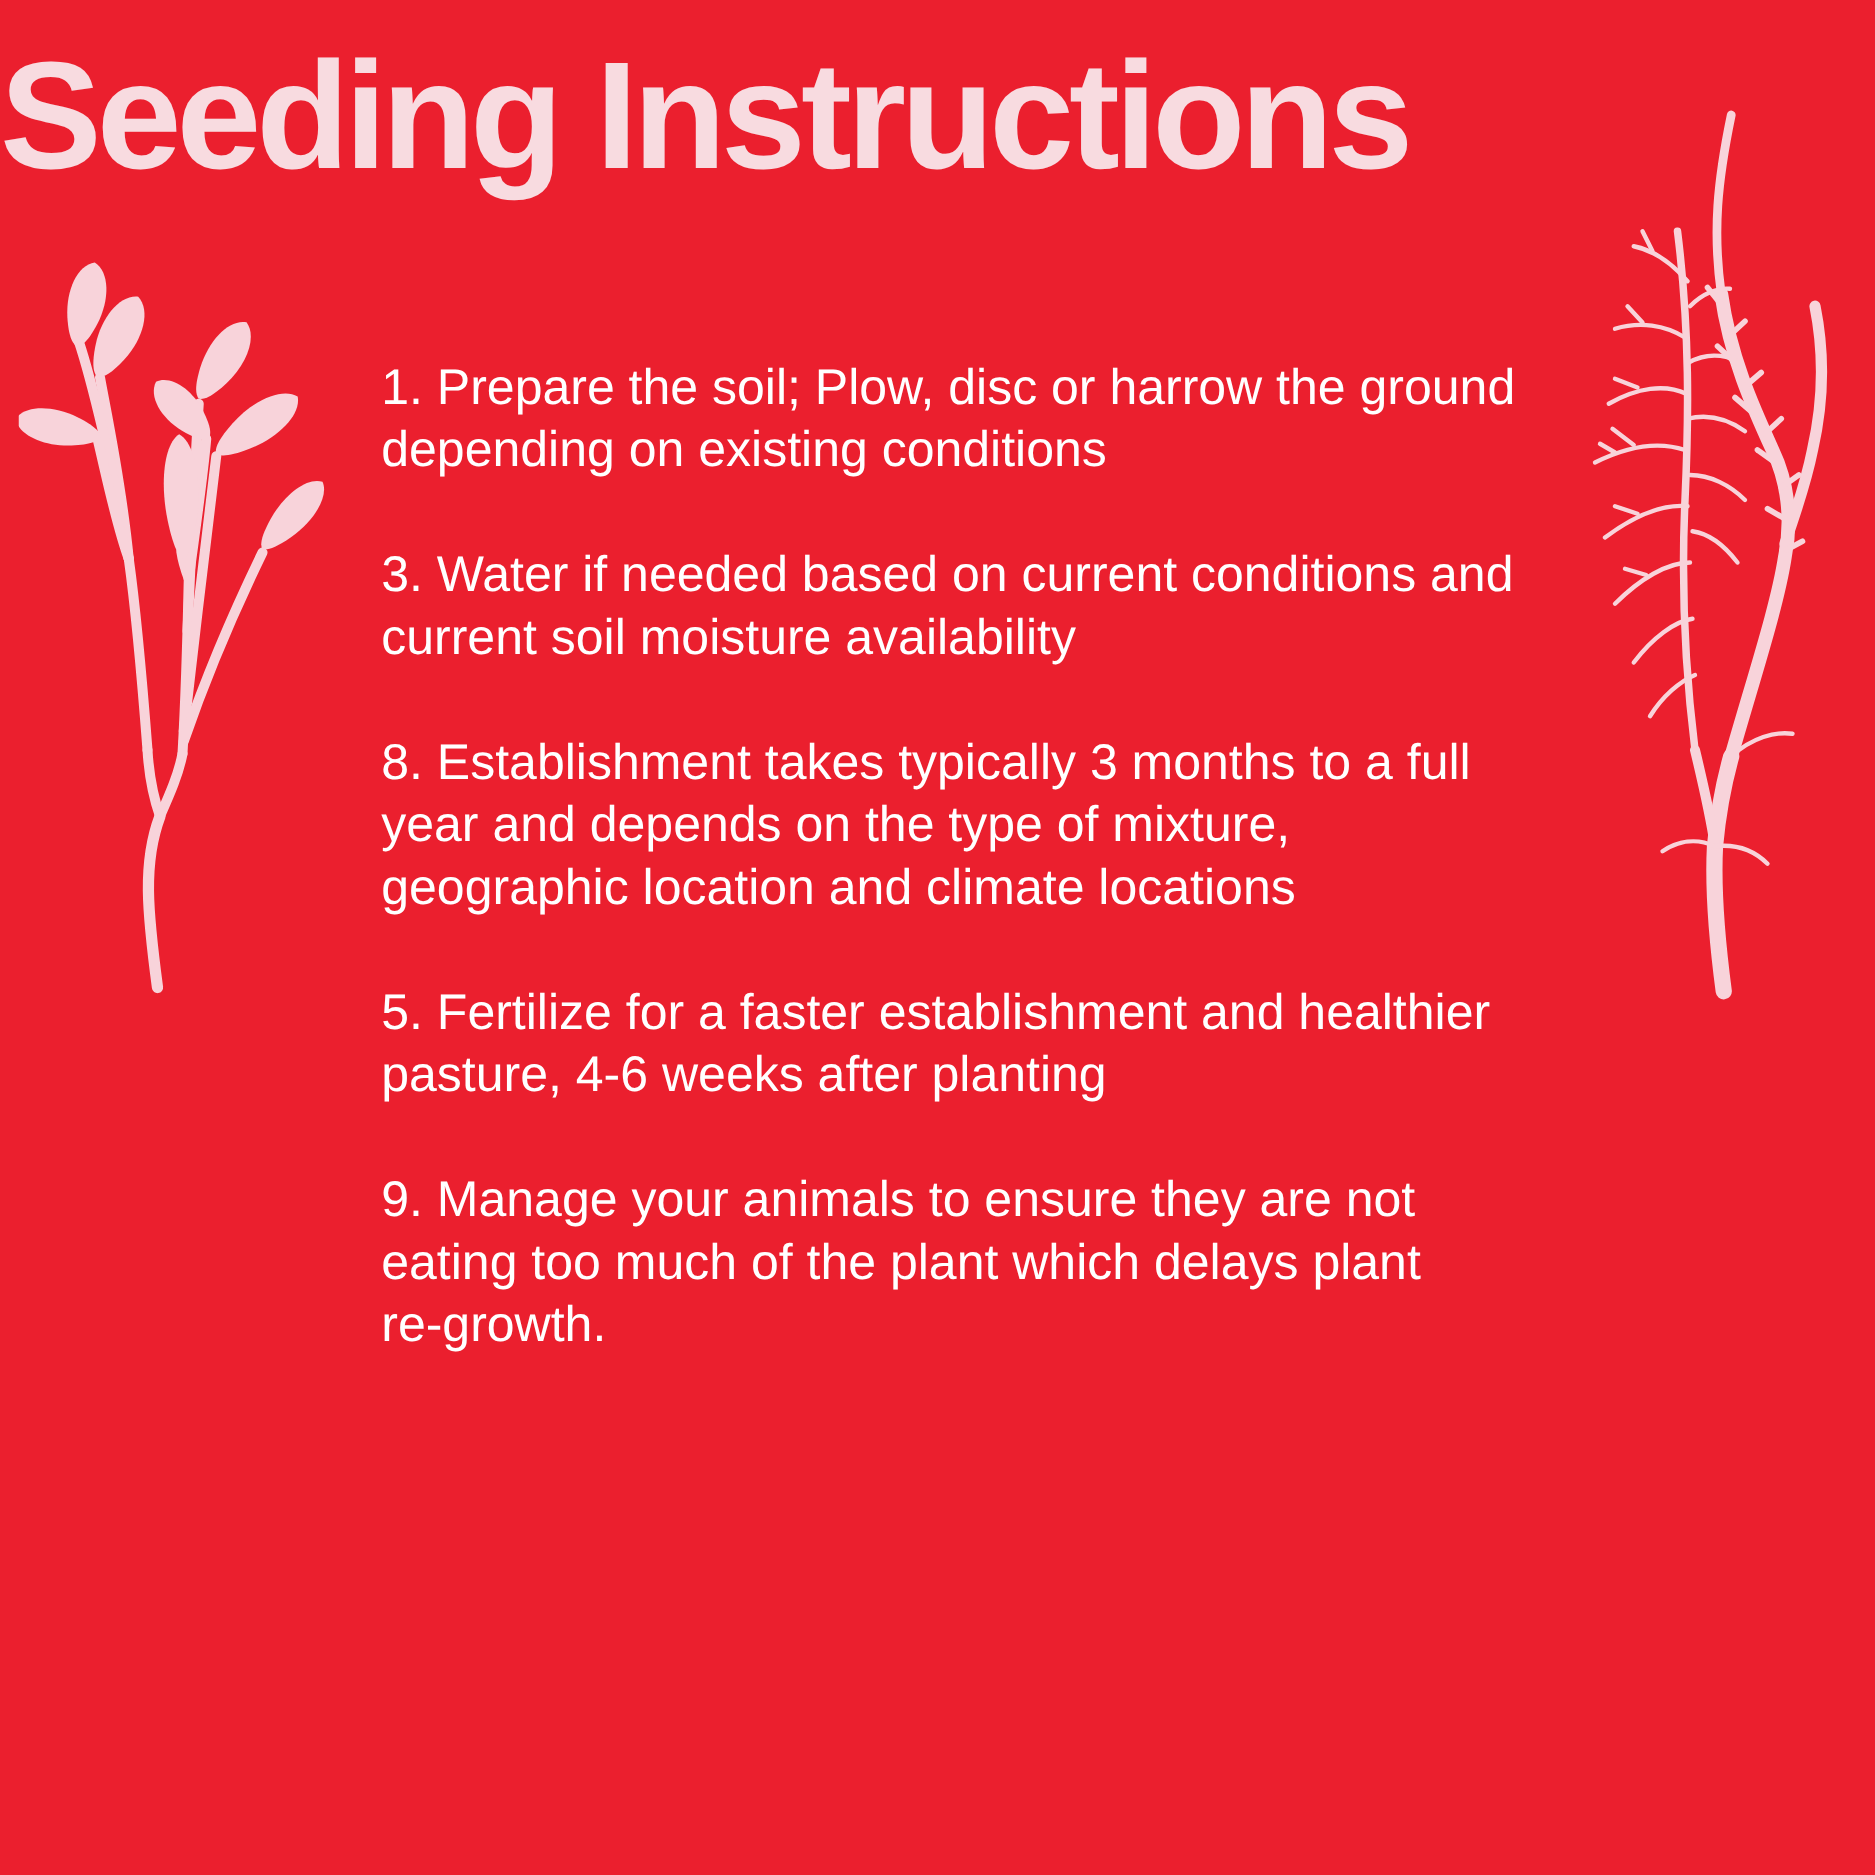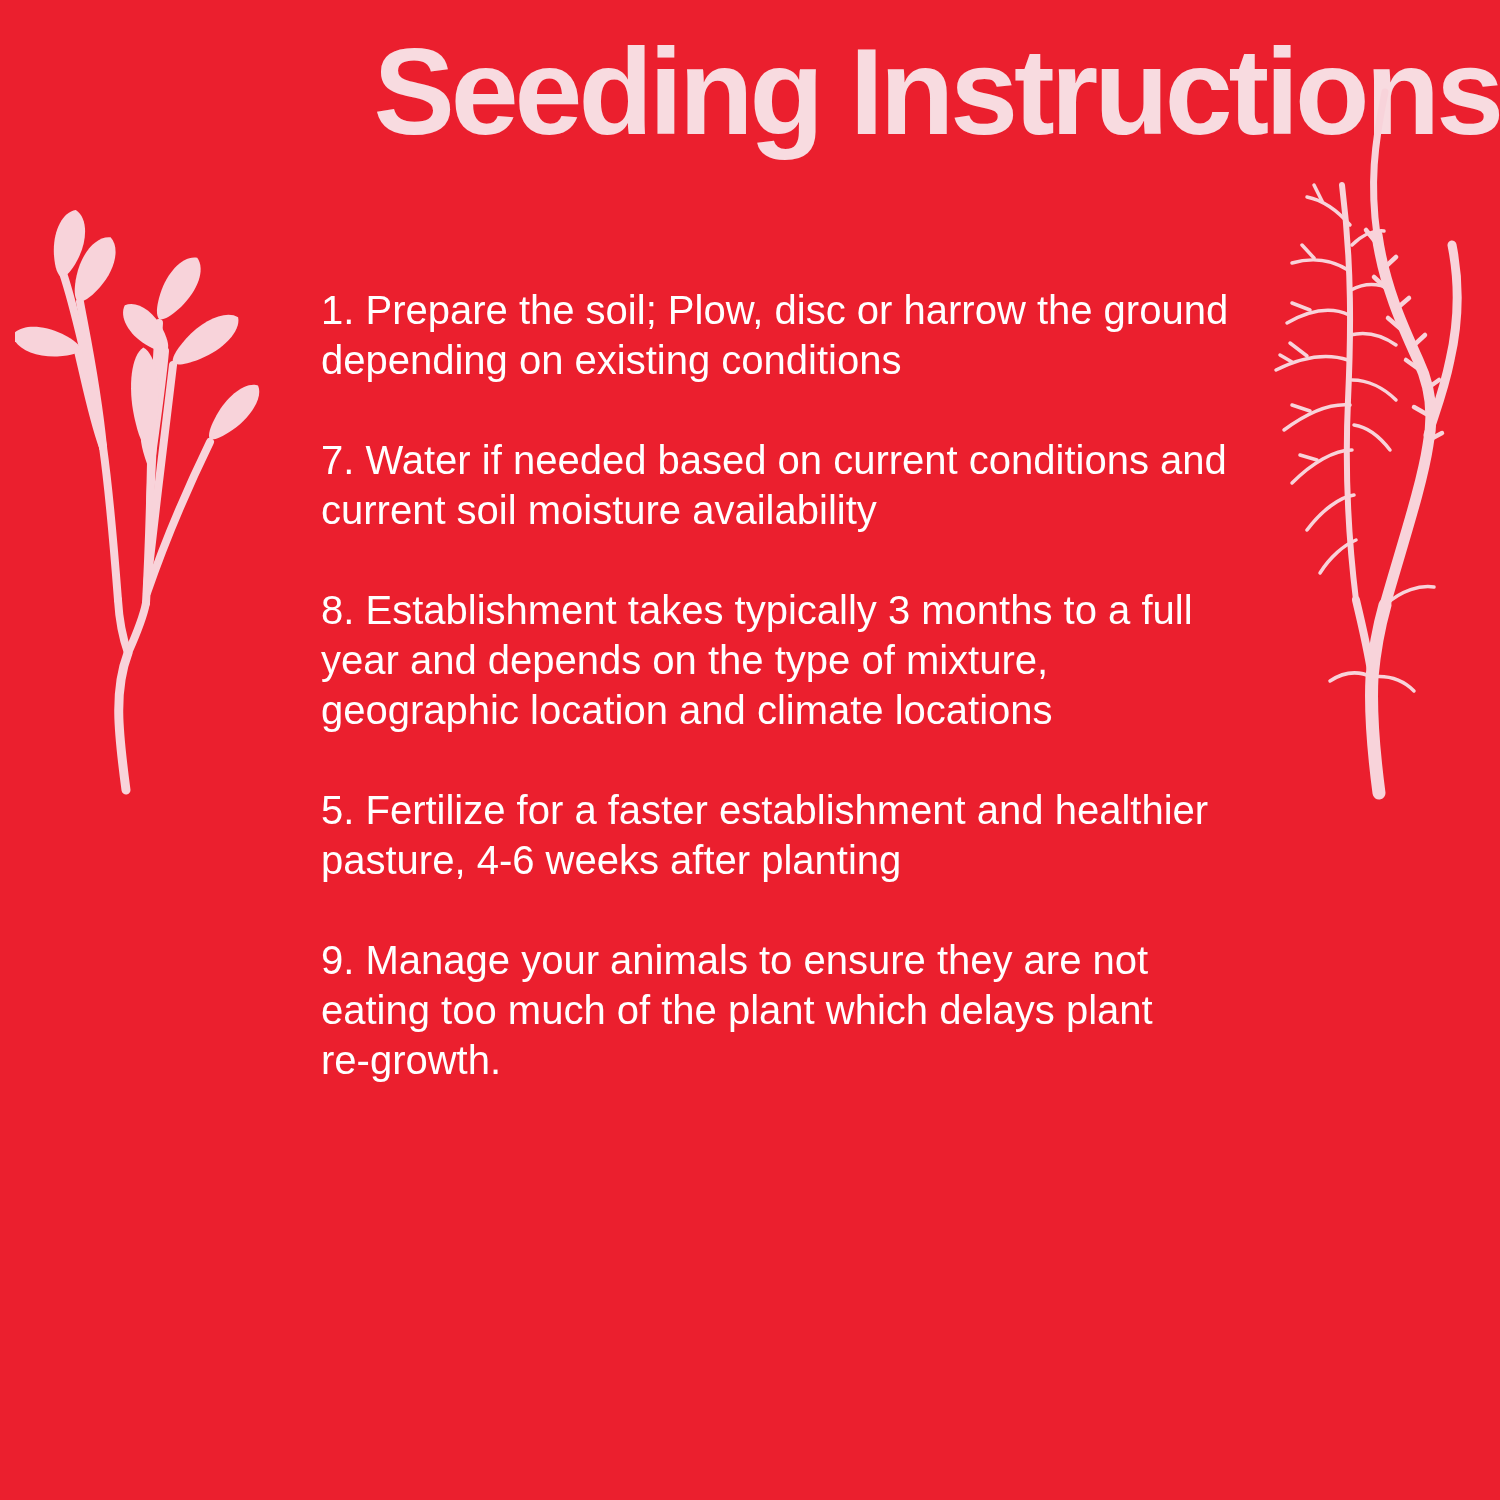--- a/index.html
+++ b/index.html
@@ -18,39 +18,39 @@
   }
   .poster{
     position:absolute;inset:0;
     background:var(--background);
   }
   .poster-title{
     position:absolute;
     top:22px;left:0;
     width:100%;
     margin:0;
-    text-align:right;
+    text-align:left;
     font-size:122px;
     font-weight:bold;
     letter-spacing:-4px;
     line-height:1.15;
     color:var(--title-text);
     white-space:nowrap;
   }
   .instructions{
     position:absolute;
     left:305px;
     top:285px;
     width:1010px;
     color:var(--body-text);
     font-size:40px;
     line-height:50px;
   }
   .instruction{
-    margin:0 0 50px 16px;
+    margin:0 0 50px 0;
     white-space:pre-line;
   }
   .plant{
     position:absolute;
     color:var(--illustration);
   }
   .plant-left{
     left:15px;top:205px;
     width:250px;height:590px;
   }
@@ -154,21 +154,21 @@
           <path d="M110,592 C95,585 80,588 68,596"></path>
           <path d="M110,592 C128,590 142,596 152,606"></path>
         </g>
       </g>
     </svg>
   </div>
 
   <div class="instructions">
     <p class="instruction">1. Prepare the soil; Plow, disc or harrow the ground
 depending on existing conditions</p>
-    <p class="instruction">7. Water if needed based on current conditions and
+    <p class="instruction">3. Water if needed based on current conditions and
 current soil moisture availability</p>
     <p class="instruction">8. Establishment takes typically 3 months to a full
 year and depends on the type of mixture,
 geographic location and climate locations</p>
     <p class="instruction">5. Fertilize for a faster establishment and healthier
 pasture, 4-6 weeks after planting</p>
     <p class="instruction">9. Manage your animals to ensure they are not
 eating too much of the plant which delays plant
 re-growth.</p>
   </div>

